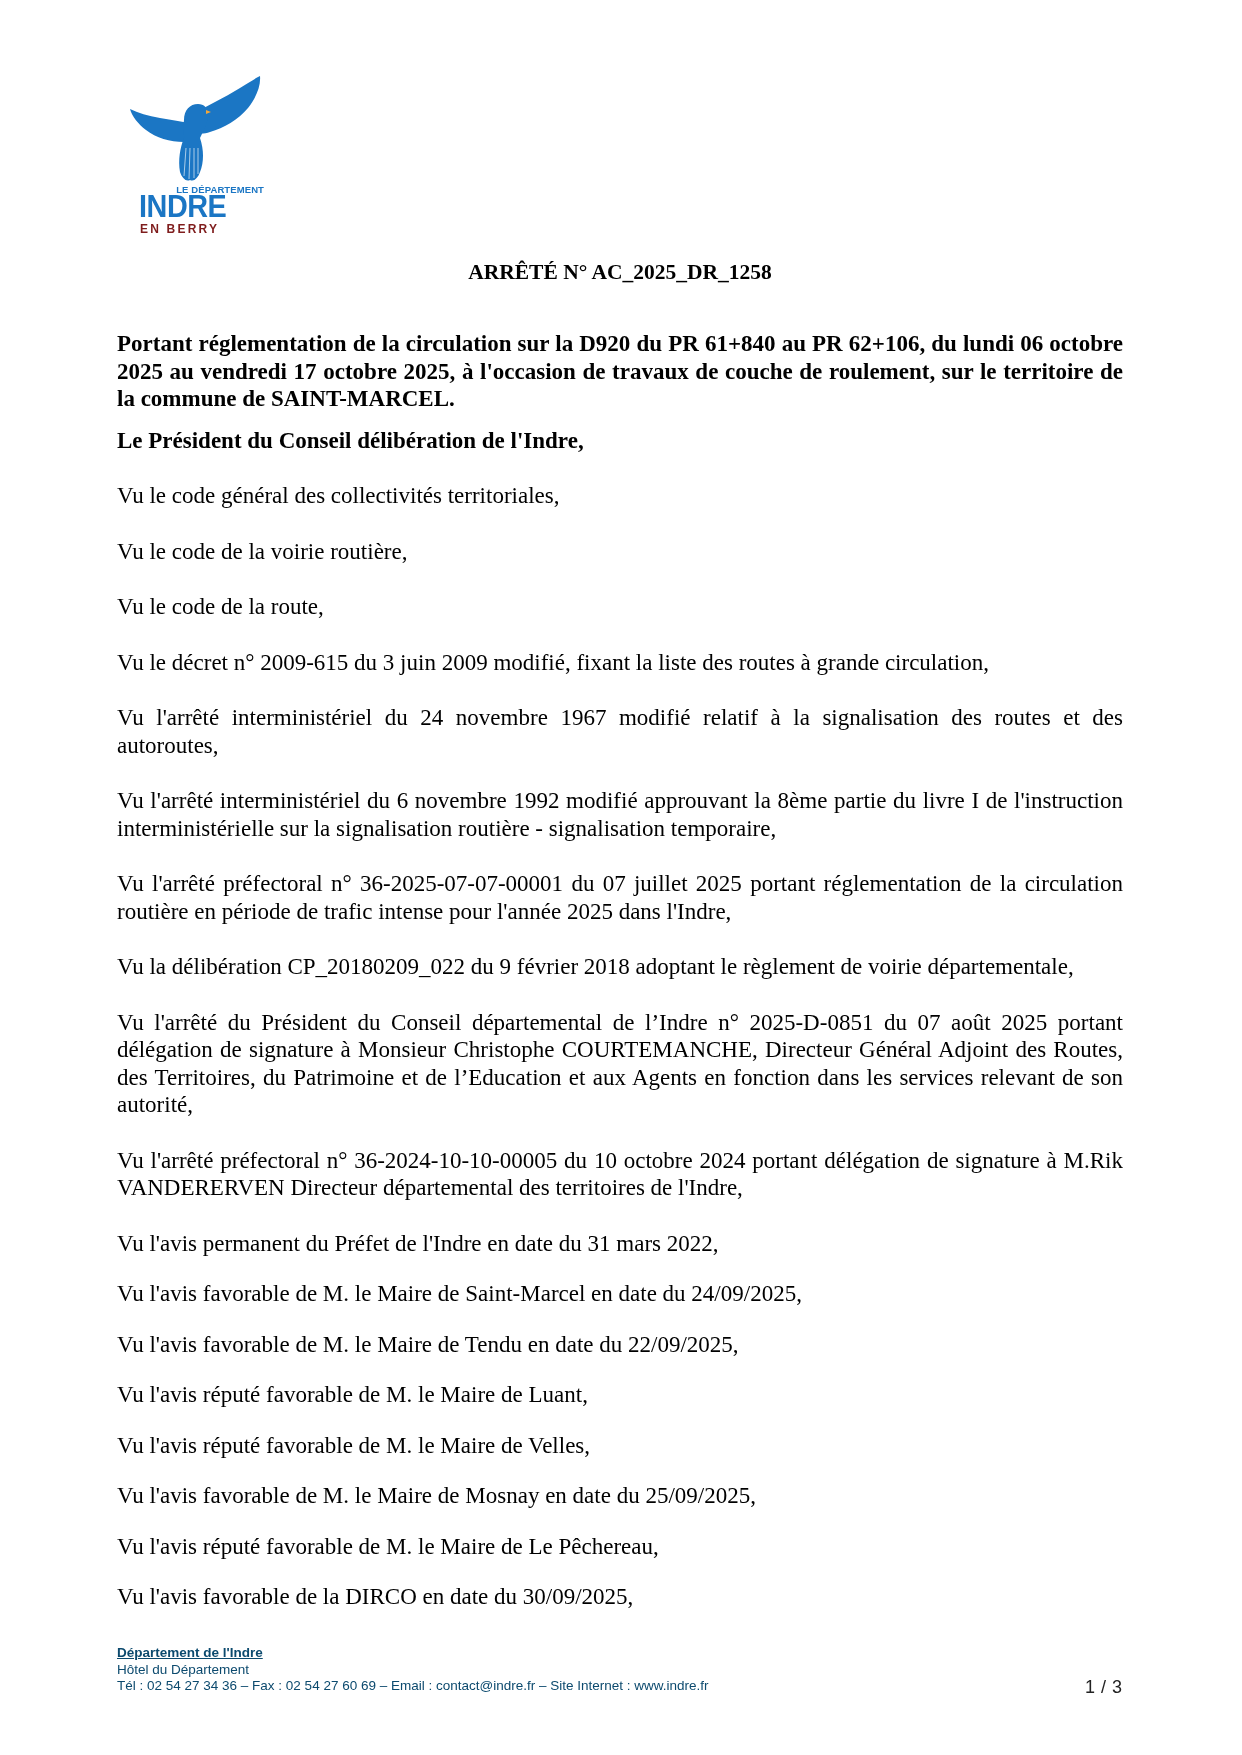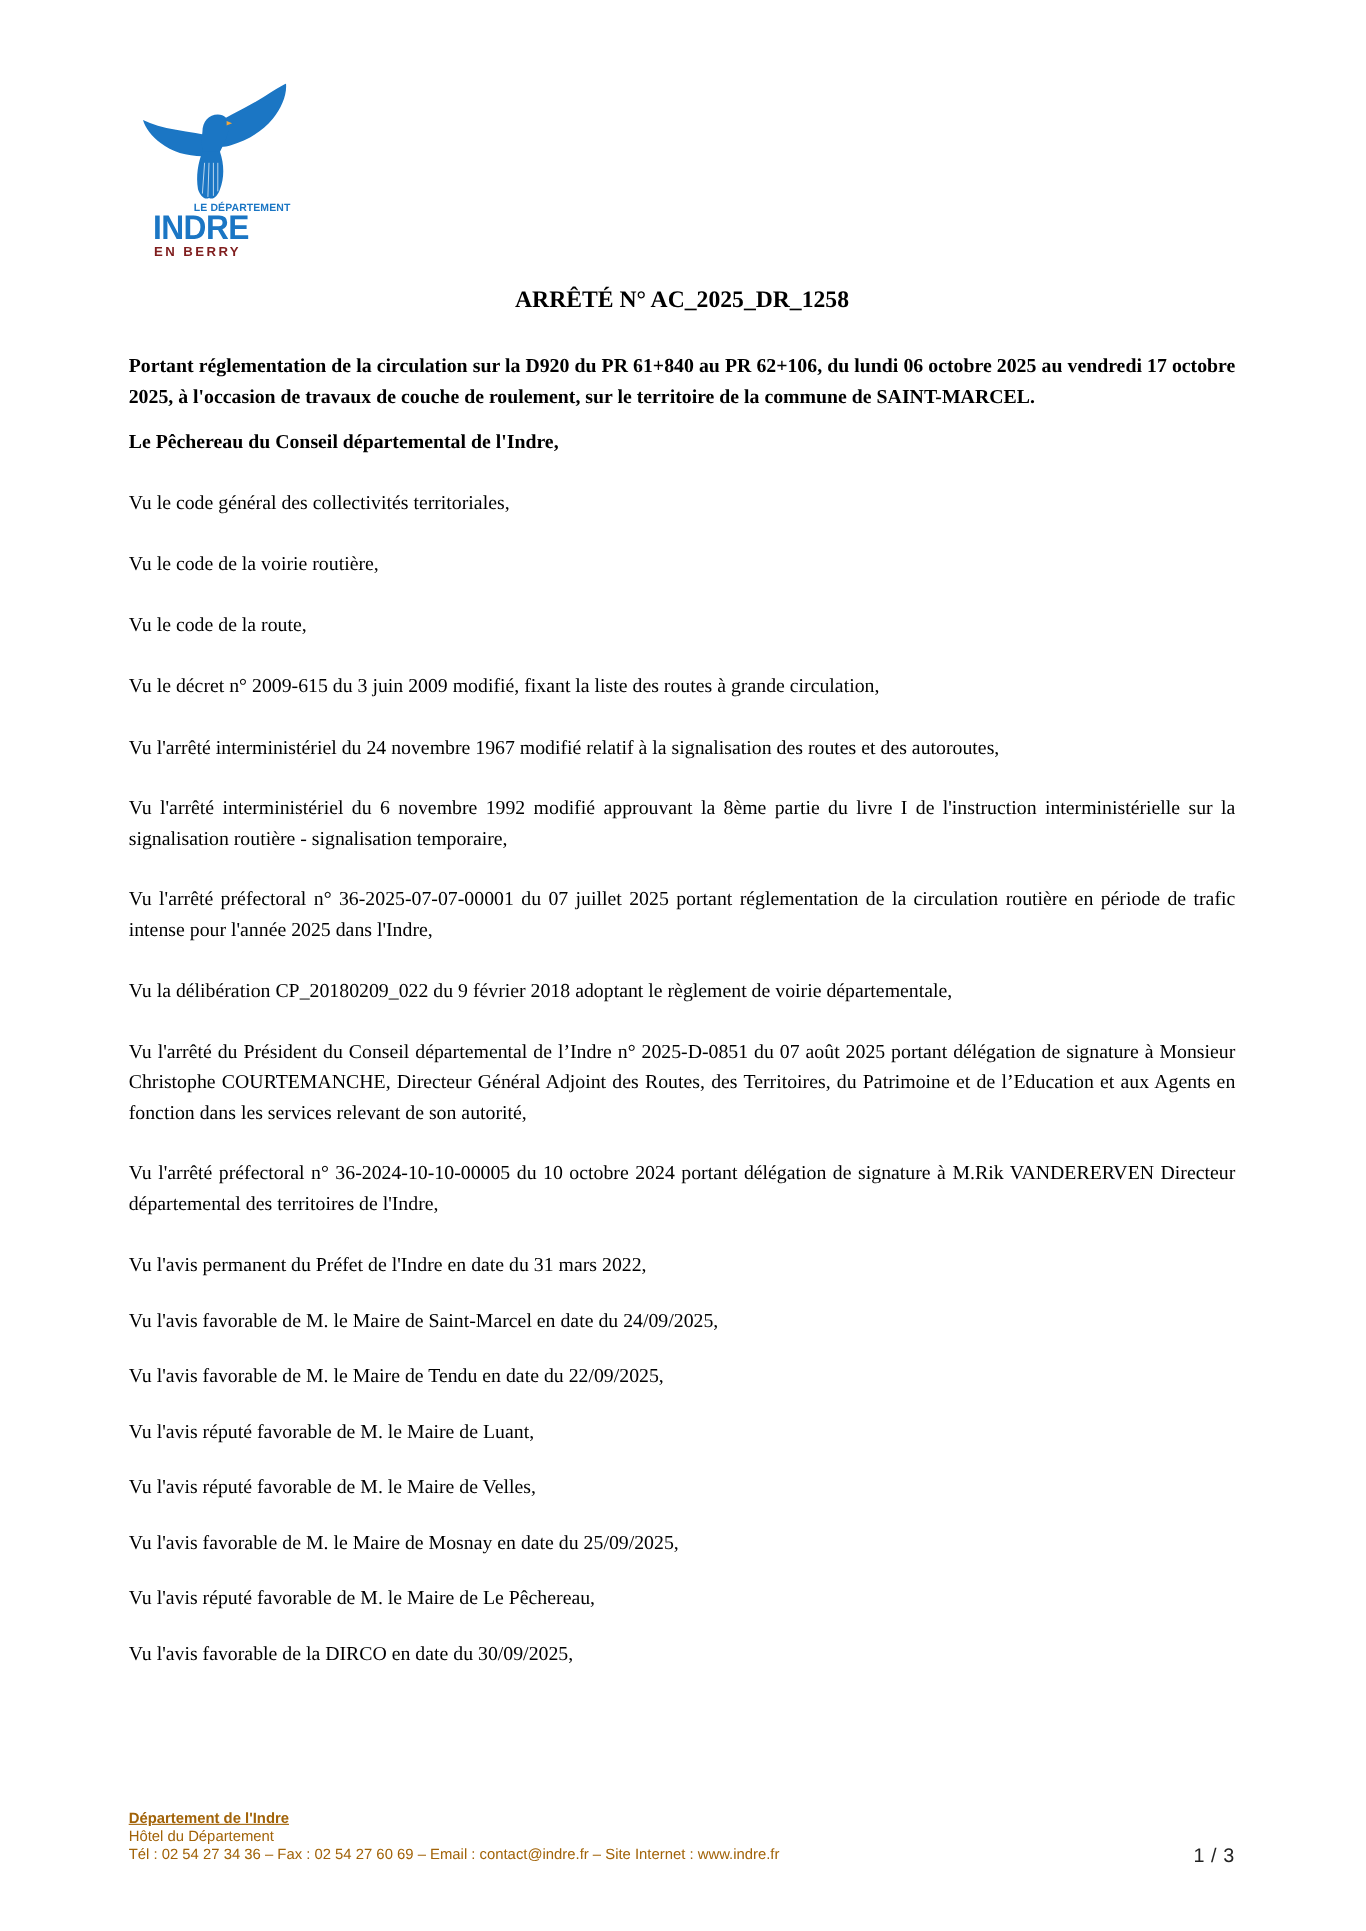--- a/index.html
+++ b/index.html
@@ -4,27 +4,27 @@
 <style>
   html, body { margin: 0; padding: 0; background: #ffffff; }
   body { width: 1242px; height: 1755px; position: relative; overflow: hidden; font-family: "Liberation Serif", serif; color: #000; }
   .logo { position: absolute; left: 128px; top: 76px; width: 136px; height: 162px; }
   .logo svg { position: absolute; left: 0; top: 0; }
   .logo-dept { position: absolute; left: 14px; top: 108px; width: 122px; font-family: "Liberation Sans", sans-serif; font-weight: bold; font-size: 9.5px; color: #1b76c4; letter-spacing: 0.1px; text-align: right; white-space: nowrap; }
   .logo-indre { position: absolute; left: 11px; top: 115px; font-family: "Liberation Sans", sans-serif; font-weight: bold; font-size: 31px; color: #1b76c4; letter-spacing: -0.5px; line-height: 31px; white-space: nowrap; transform: scaleX(0.93); transform-origin: left top; }
   .logo-berry { position: absolute; left: 12px; top: 146px; font-family: "Liberation Sans", sans-serif; font-weight: bold; font-size: 12px; color: #7f1d1d; letter-spacing: 2.2px; white-space: nowrap; }
 
   .title { position: absolute; left: 117px; width: 1006px; top: 258px; text-align: center; font-weight: bold; font-size: 21.5px; line-height: 28px; }
-  .content { position: absolute; left: 117px; width: 1006px; top: 319px; font-size: 18px; line-height: 27.5px; }
+  .content { position: absolute; left: 117px; width: 1006px; top: 330px; font-size: 23px; line-height: 27.5px; }
   .subtitle { font-weight: bold; text-align: justify; margin: 0 0 14px 0; }
   .president { font-weight: bold; margin: 0 0 28px 0; }
   .para { text-align: justify; margin: 0 0 28px 0; }
   .para.short { margin-bottom: 23px; }
 
-  .footer { position: absolute; left: 117px; top: 1645px; font-family: "Liberation Sans", sans-serif; font-size: 13.5px; line-height: 16.5px; color: #a16207; }
+  .footer { position: absolute; left: 117px; top: 1645px; font-family: "Liberation Sans", sans-serif; font-size: 13.5px; line-height: 16.5px; color: #0c4a6e; }
   .footer-title { font-weight: bold; text-decoration: underline; }
   .page-num { position: absolute; left: 1085px; top: 1677px; font-family: "Liberation Sans", sans-serif; font-size: 18px; color: #222; letter-spacing: 0.5px; }
 </style>
 </head>
 <body>
 
 <div class="logo">
   <svg width="136" height="106" viewBox="0 0 136 106">
     <g fill="#1b76c4">
 
@@ -48,21 +48,21 @@
   </svg>
   <div class="logo-dept">LE DÉPARTEMENT</div>
   <div class="logo-indre">INDRE</div>
   <div class="logo-berry">EN BERRY</div>
 </div>
 
 <div class="title">ARRÊTÉ N° AC_2025_DR_1258</div>
 
 <div class="content">
   <p class="subtitle">Portant réglementation de la circulation sur la D920 du PR 61+840 au PR 62+106, du lundi 06 octobre 2025 au vendredi 17 octobre 2025, à l'occasion de travaux de couche de roulement, sur le territoire de la commune de SAINT-MARCEL.</p>
-  <p class="president">Le Pêchereau du Conseil départemental de l'Indre,</p>
+  <p class="president">Le Président du Conseil délibération de l'Indre,</p>
   <p class="para">Vu le code général des collectivités territoriales,</p>
   <p class="para">Vu le code de la voirie routière,</p>
   <p class="para">Vu le code de la route,</p>
   <p class="para">Vu le décret n° 2009-615 du 3 juin 2009 modifié, fixant la liste des routes à grande circulation,</p>
   <p class="para">Vu l'arrêté interministériel du 24 novembre 1967 modifié relatif à la signalisation des routes et des autoroutes,</p>
   <p class="para">Vu l'arrêté interministériel du 6 novembre 1992 modifié approuvant la 8ème partie du livre I de l'instruction interministérielle sur la signalisation routière - signalisation temporaire,</p>
   <p class="para">Vu l'arrêté préfectoral n° 36-2025-07-07-00001 du 07 juillet 2025 portant réglementation de la circulation routière en période de trafic intense pour l'année 2025 dans l'Indre,</p>
   <p class="para">Vu la délibération CP_20180209_022 du 9 février 2018 adoptant le règlement de voirie départementale,</p>
   <p class="para">Vu l'arrêté du Président du Conseil départemental de l’Indre n° 2025-D-0851 du 07 août 2025 portant délégation de signature à Monsieur Christophe COURTEMANCHE, Directeur Général Adjoint des Routes, des Territoires, du Patrimoine et de l’Education et aux Agents en fonction dans les services relevant de son autorité,</p>
   <p class="para">Vu l'arrêté préfectoral n° 36-2024-10-10-00005 du 10 octobre 2024 portant délégation de signature à M.Rik VANDERERVEN Directeur départemental des territoires de l'Indre,</p>

